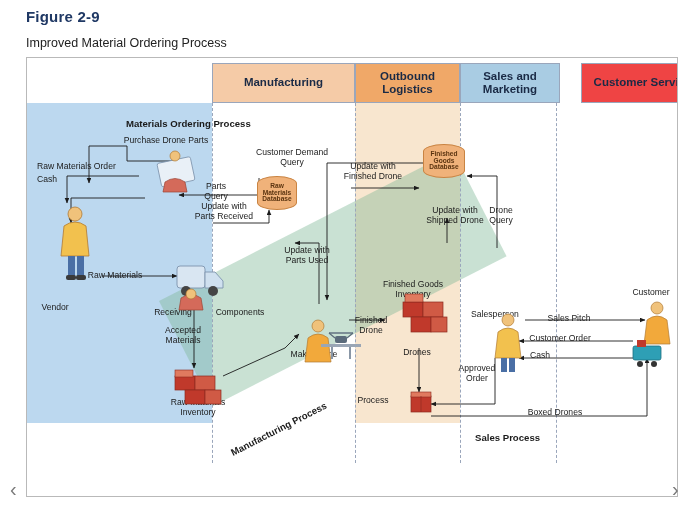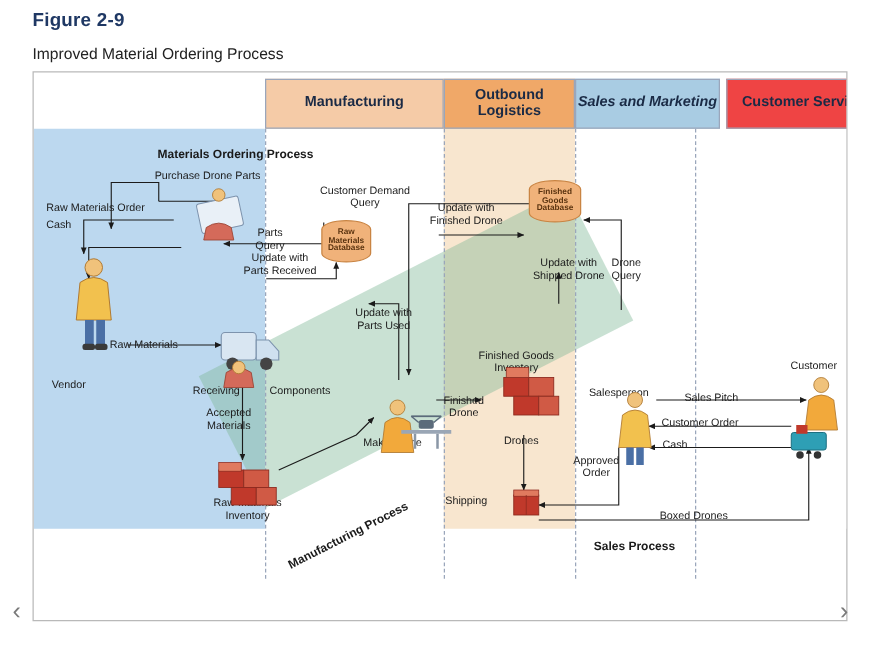--- a/index.html
+++ b/index.html
@@ -111,21 +111,21 @@
     <div class="vdash" style="left:529px;"></div>
 
     <div class="chain">
       <div class="seg" style="left:185px;width:143px;background:#f5cba7;">
         <span>Manufacturing</span>
       </div>
       <div class="seg" style="left:328px;width:105px;background:#f0a868;">
         <span>Outbound
 Logistics</span>
       </div>
-      <div class="seg" style="left:433px;width:116px;background:#a9cce3;font-style:italic;">
+      <div class="seg" style="left:433px;width:100px;background:#a9cce3;">
         <span>Sales and
 Marketing</span>
       </div>
       <div class="seg" style="left:554px;width:123px;background:#ef4444;">
         <span>Customer
 Service</span>
       </div>
     </div>
 
     <svg class="layer" viewBox="0 0 652 440">
@@ -210,21 +210,21 @@
     <div class="lbl c" style="left:512px;top:256px;width:60px;">Sales Pitch</div>
     <div class="lbl c" style="left:492px;top:276px;width:82px;">Customer Order</div>
     <div class="lbl c" style="left:492px;top:293px;width:42px;">Cash</div>
     <div class="lbl c" style="left:422px;top:306px;width:56px;">Approved
 Order</div>
     <div class="lbl c" style="left:492px;top:350px;width:72px;">Boxed Drones</div>
 
     <div class="lbl c" style="left:2px;top:245px;width:52px;">Vendor</div>
     <div class="lbl c" style="left:112px;top:250px;width:68px;">Receiving</div>
     <div class="lbl c" style="left:250px;top:292px;width:74px;">Make Drone</div>
-    <div class="lbl c" style="left:318px;top:338px;width:56px;">Shipping</div>
+    <div class="lbl c" style="left:318px;top:338px;width:56px;">Process</div>
     <div class="lbl c" style="left:434px;top:252px;width:68px;">Salesperson</div>
     <div class="lbl c" style="left:596px;top:230px;width:56px;">Customer</div>
 
     <div class="lbl c" style="left:126px;top:340px;width:90px;">Raw Materials
 Inventory</div>
     <div class="lbl c" style="left:340px;top:222px;width:92px;">Finished Goods
 Inventory</div>
 
     <div class="db" style="left:230px;top:118px;width:40px;height:34px;">
       <span>Raw

